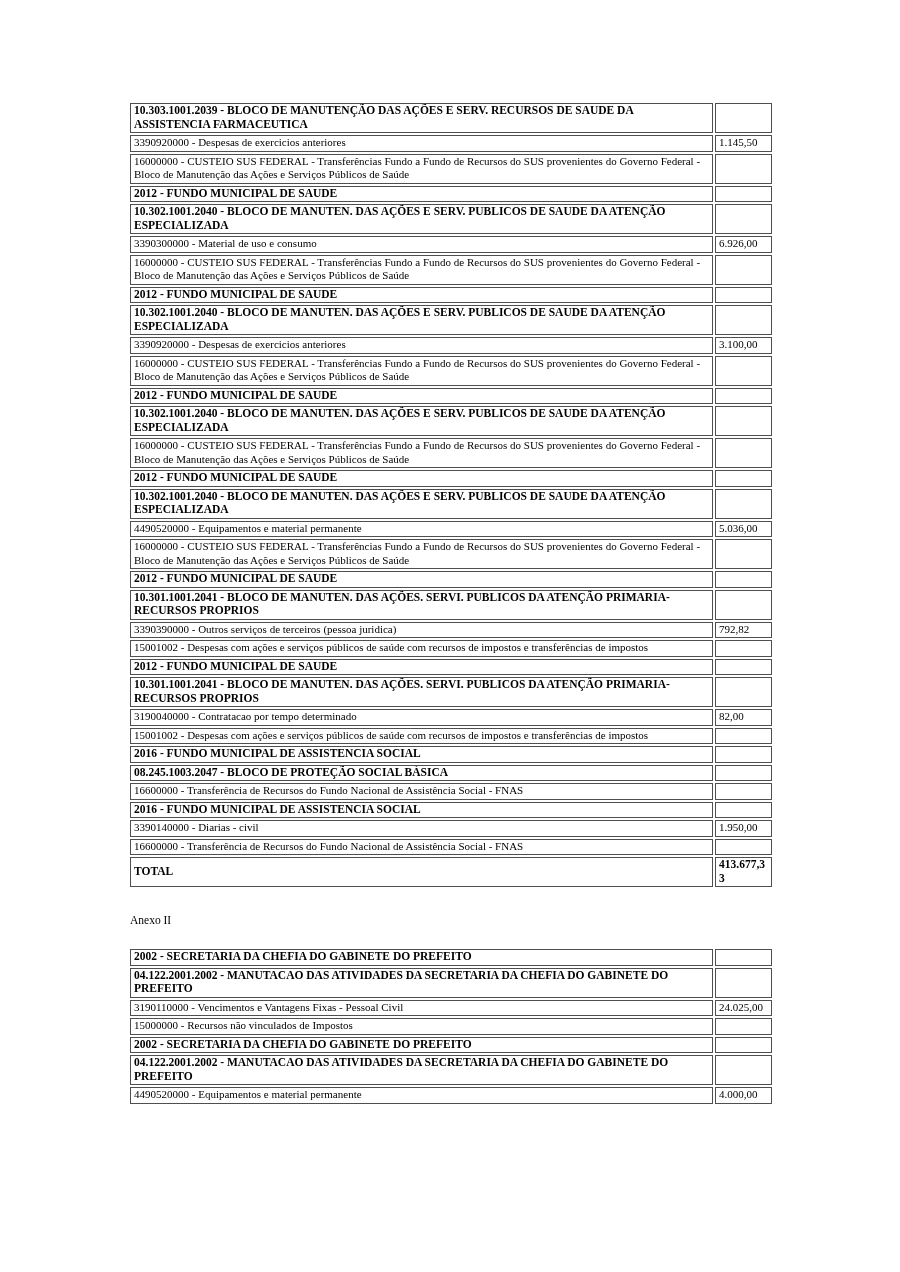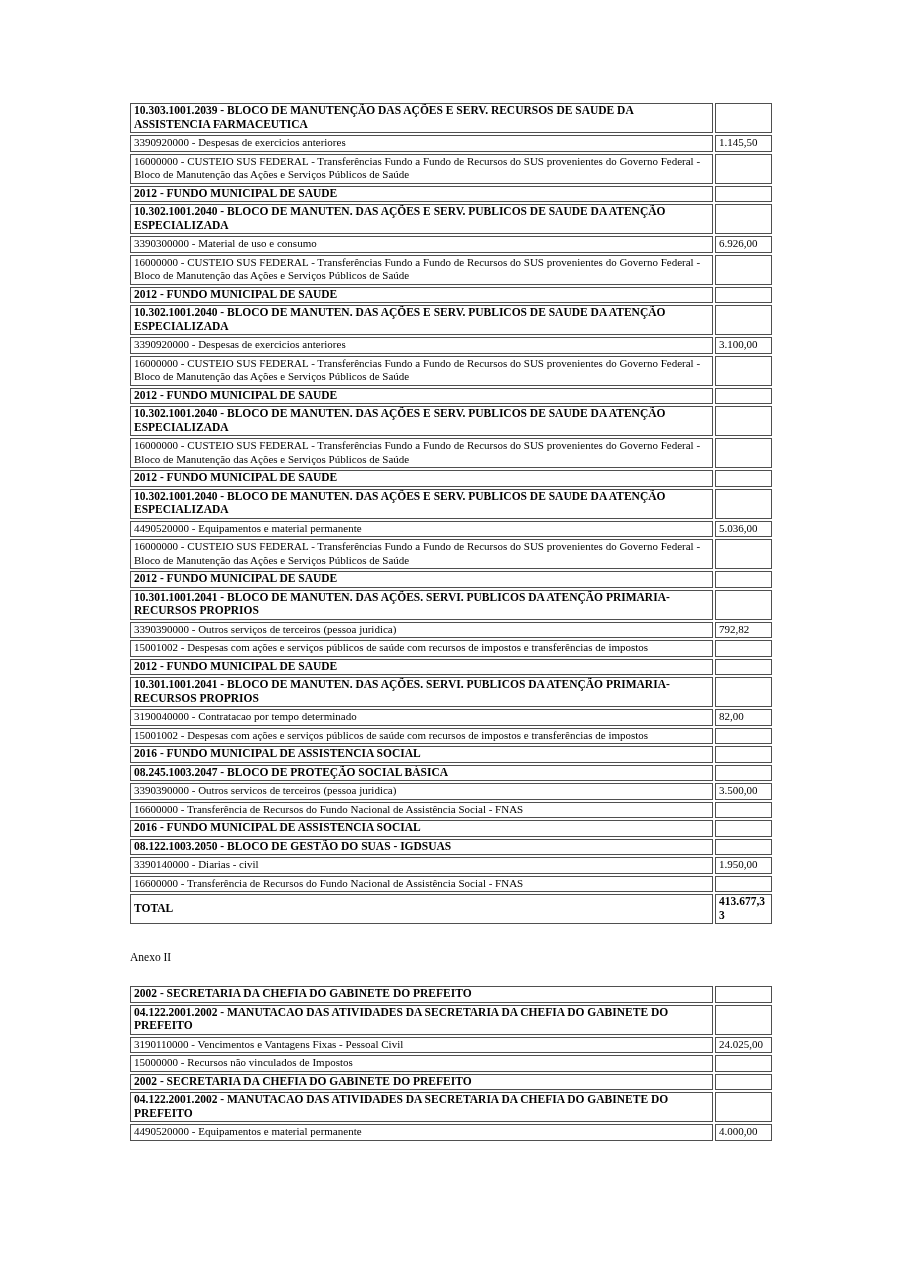--- a/index.html
+++ b/index.html
@@ -172,33 +172,25 @@
         </tr>
         <tr class="row-header">
           <td class="desc">2016 - FUNDO MUNICIPAL DE ASSISTENCIA SOCIAL</td>
           <td class="value"></td>
         </tr>
         <tr class="row-header">
           <td class="desc">08.245.1003.2047 - BLOCO DE PROTEÇÃO SOCIAL BÁSICA</td>
           <td class="value"></td>
         </tr>
         <tr class="row-item">
-          <td class="desc">3390390000 - Outros servicos de terceiros (pessoa juridica)</td>
-          <td class="value">3.500,00</td>
-        </tr>
-        <tr class="row-item">
           <td class="desc">16600000 - Transferência de Recursos do Fundo Nacional de Assistência Social - FNAS</td>
           <td class="value"></td>
         </tr>
         <tr class="row-header">
           <td class="desc">2016 - FUNDO MUNICIPAL DE ASSISTENCIA SOCIAL</td>
-          <td class="value"></td>
-        </tr>
-        <tr class="row-header">
-          <td class="desc">08.122.1003.2050 - BLOCO DE GESTÃO DO SUAS - IGDSUAS</td>
           <td class="value"></td>
         </tr>
         <tr class="row-item">
           <td class="desc">3390140000 - Diarias - civil</td>
           <td class="value">1.950,00</td>
         </tr>
         <tr class="row-item">
           <td class="desc">16600000 - Transferência de Recursos do Fundo Nacional de Assistência Social - FNAS</td>
           <td class="value"></td>
         </tr>

